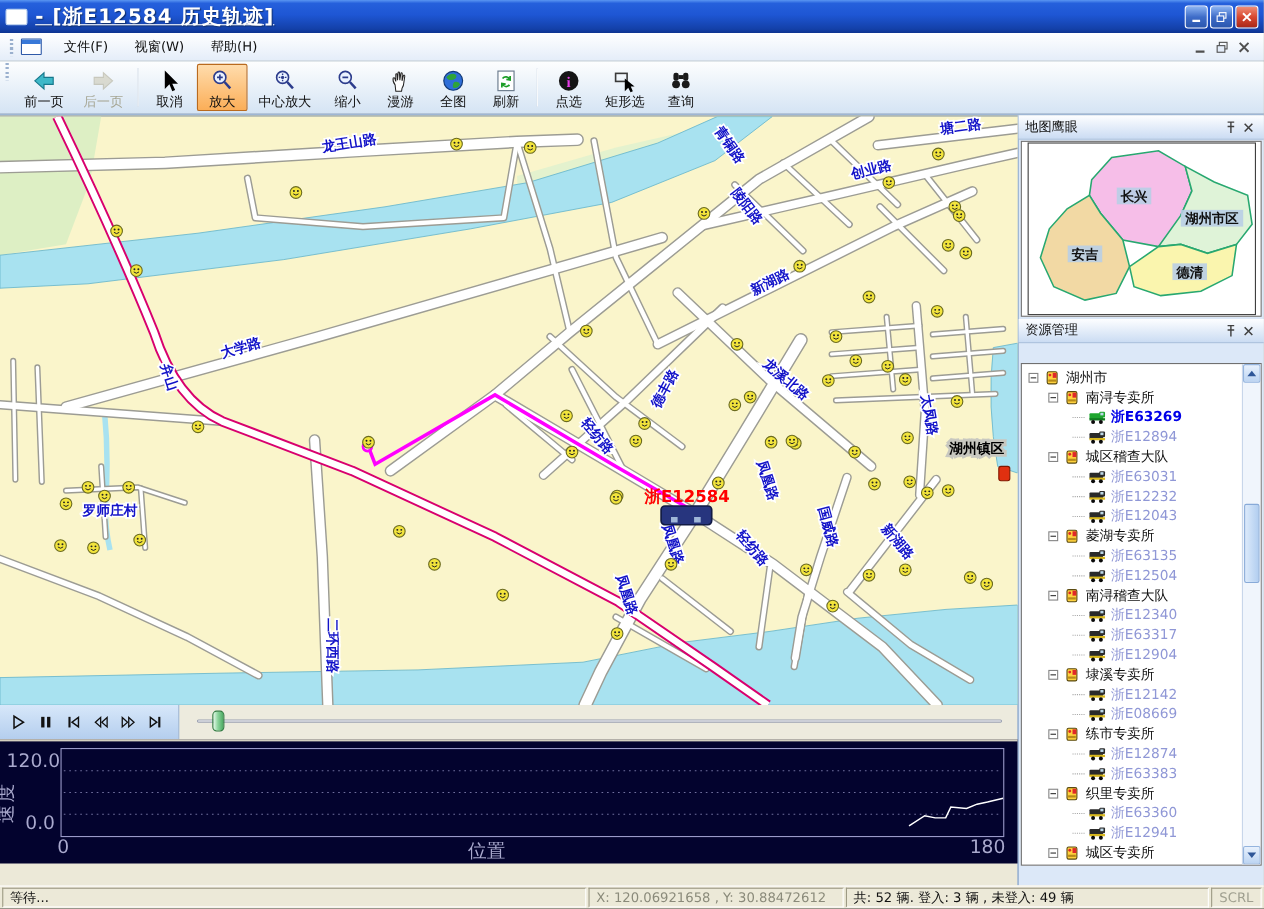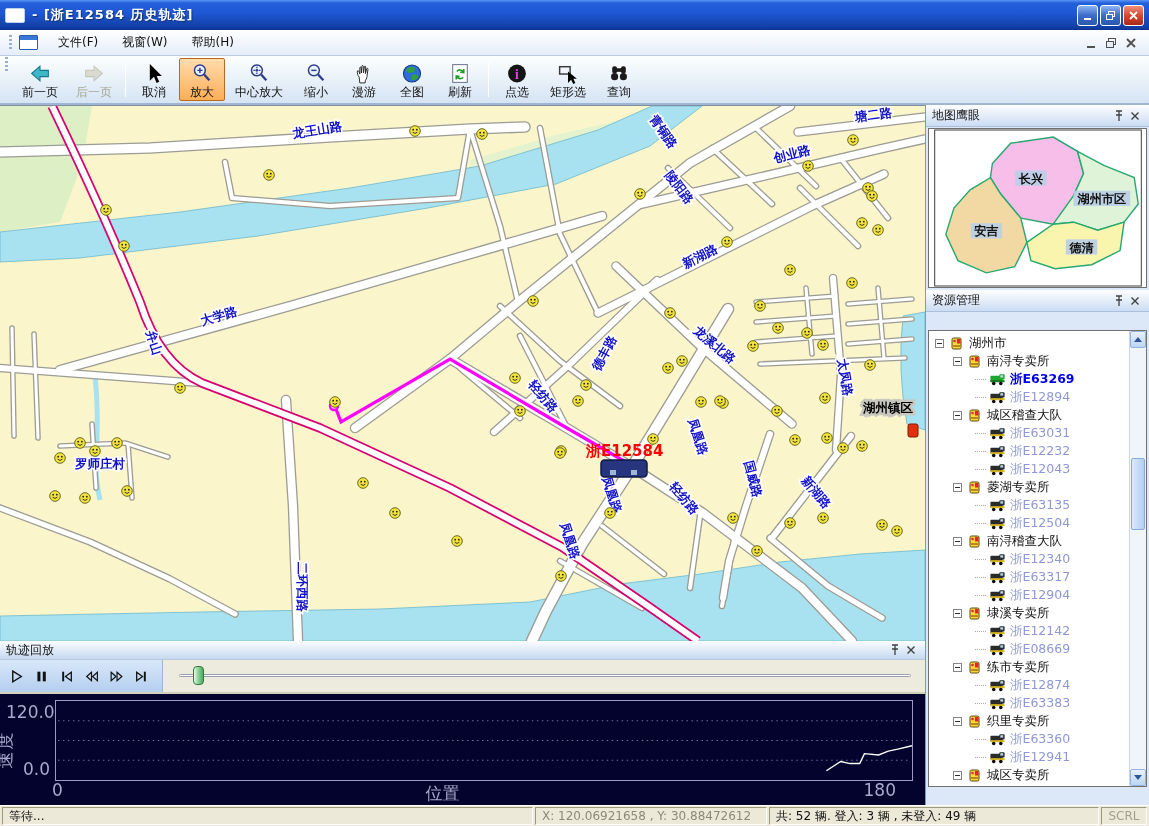--- a/index.html
+++ b/index.html
@@ -5,21 +5,21 @@
   html,body{margin:0;padding:0;background:#444;}
   *{box-sizing:border-box;}
   .window{width:1149px;height:826px;position:relative;overflow:hidden;
     font-family:"DejaVu Sans","Liberation Sans",sans-serif;font-size:12px;color:#111;
     display:flex;flex-direction:column;background:#ECE9D8;user-select:none;}
 
   
   .titlebar{height:30px;flex:none;display:flex;align-items:center;padding:0 5px;
     background:linear-gradient(180deg,#5A96F2 0%,#2560DC 10%,#1E56D4 45%,#1340A8 88%,#0E3490 100%);}
   .app-icon{width:20px;height:15px;background:#FFF;border:1px solid #BDD2F0;border-radius:2px;margin-right:7px;}
-  .title-text{color:#FFF;font-weight:bold;font-size:13px;text-shadow:1px 1px 1px #10306E;letter-spacing:1px;}
+  .title-text{color:#FFF;font-weight:bold;font-size:18px;text-shadow:1px 1px 1px #10306E;letter-spacing:1px;text-decoration:underline;}
   .win-btns{margin-left:auto;display:flex;gap:2px;}
   .win-btn{width:21px;height:21px;border:1px solid #FFF;border-radius:3px;display:flex;align-items:center;justify-content:center;
     background:linear-gradient(180deg,#8CB4F2,#3E6CC8 50%,#2B57AE);}
   .win-btn.close{background:linear-gradient(180deg,#F09078,#D84830 50%,#A82818);}
   .win-btn svg{display:block;}
 
   
   .menubar{height:26px;flex:none;display:flex;align-items:center;background:linear-gradient(#FFFFFF,#E4EDF9);
     border-bottom:1px solid #BCCCE0;padding:0 4px;}
   .grip{width:3px;height:16px;margin:0 5px;background:repeating-linear-gradient(#9AB0CE 0 2px,transparent 2px 4px);}
@@ -63,21 +63,21 @@
     background:linear-gradient(90deg,#E6FAEA,#8CD49C 45%,#4CAA62);}
 
   
   .chart{height:113px;flex:none;position:relative;background:#03032E;color:#A9A9CD;font-size:17px;border-top:2px solid #D4D0C0;}
   .plot{position:absolute;left:55px;top:6px;right:12px;bottom:24px;border:1px solid #9A9AC8;}
   .plot svg{position:absolute;inset:0;width:100%;height:100%;}
   .ylab-top{position:absolute;left:6px;top:8px;width:44px;text-align:right;}
   .ylab-bot{position:absolute;left:6px;bottom:26px;width:44px;text-align:right;}
   .yaxis-name{position:absolute;left:-14px;top:44px;transform:rotate(-90deg);letter-spacing:2px;}
   .xlab-0{position:absolute;left:52px;bottom:5px;}
-  .xlab-max{position:absolute;right:29px;bottom:5px;margin-top:15px;}
+  .xlab-max{position:absolute;right:11px;bottom:5px;margin-top:15px;}
   .xaxis-name{position:absolute;left:46%;bottom:0;}
 
   
   .right-col{width:224px;flex:none;display:flex;flex-direction:column;background:#DCE8F8;border-left:1px solid #7A98C0;}
   .panel-title{height:22px;flex:none;display:flex;align-items:center;padding:0 6px;
     background:linear-gradient(#FDFEFF,#CBDCF3);border-bottom:1px solid #AAC0DC;}
   .panel-title .t{flex:1;}
   .eagle-body{height:160px;flex:none;background:#FFF;border:1px solid #707070;margin:1px 2px 2px;}
   .eagle-body svg{display:block;}
   .tree-wrap{flex:1;min-height:0;margin:18px 2px;border:1px solid #707070;background:#FFF;display:flex;overflow:hidden;}
@@ -774,33 +774,20 @@
             <rect x="908" y="318" width="10" height="13" rx="2" fill="#E03010" stroke="#801800"></rect>
             <g transform="translate(624,362)">
               <rect x="-23" y="-8" width="46" height="17" rx="3.5" fill="#27357E" stroke="#111A44" stroke-width="1.5"></rect>
               <rect x="-14" y="2" width="6" height="5" fill="#9FB6D8"></rect>
               <rect x="7" y="2" width="6" height="5" fill="#9FB6D8"></rect>
             </g>
             <text x="586" y="350" font-size="15" font-weight="bold" fill="#FF0000">浙E12584</text>
           </svg>
       </div>
 
-      <div class="pb-title">
-        <div class="t">轨迹回放</div>
-        <div class="icon-btn">
-          <svg width="10" height="12">
-              <path d="M2 1 H8 M5 1 V5 M2 5 H8 M5 5 V11" stroke="#404040" stroke-width="1.3" fill="none"></path>
-            </svg>
-        </div>
-        <div class="icon-btn">
-          <svg width="10" height="10">
-              <path d="M1.5 1.5 L8.5 8.5 M8.5 1.5 L1.5 8.5" stroke="#404040" stroke-width="1.4"></path>
-            </svg>
-        </div>
-      </div>
       <div class="pb-controls">
         <div class="pb-btns" id="pb-btns">
             <div class="pb-btn">
               <svg viewBox="0 0 14 14">
                 <path d="M3.5 2 L11.5 7 L3.5 12 Z" fill="none" stroke="#111" stroke-width="1.3"></path>
               </svg>
             </div>
             <div class="pb-btn">
               <svg viewBox="0 0 14 14">
                 <rect x="3.2" y="2.5" width="2.8" height="9" fill="#111"></rect>

